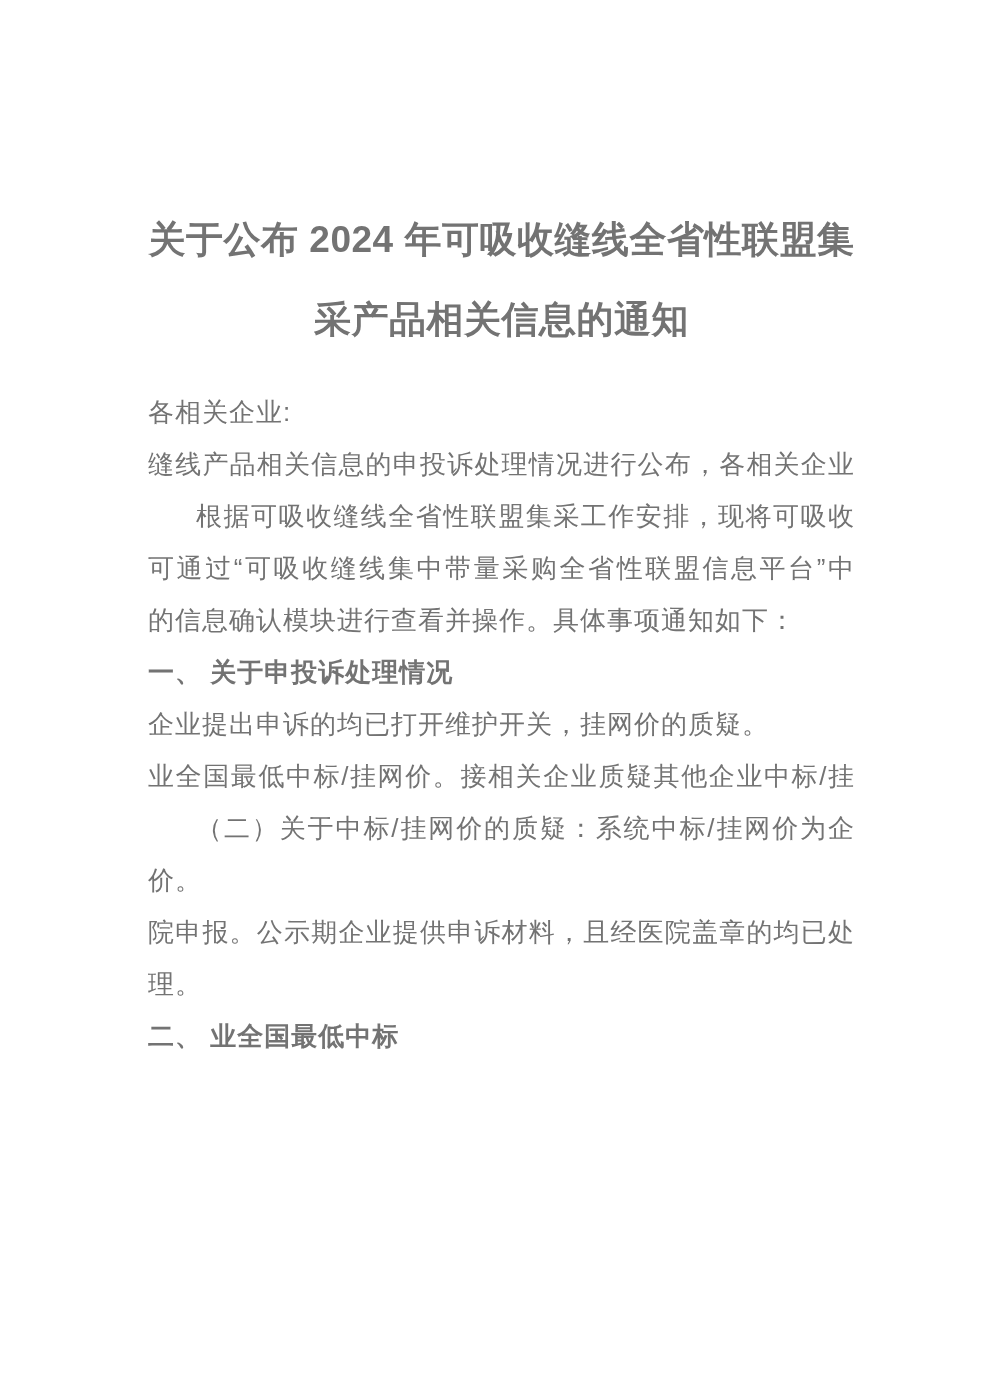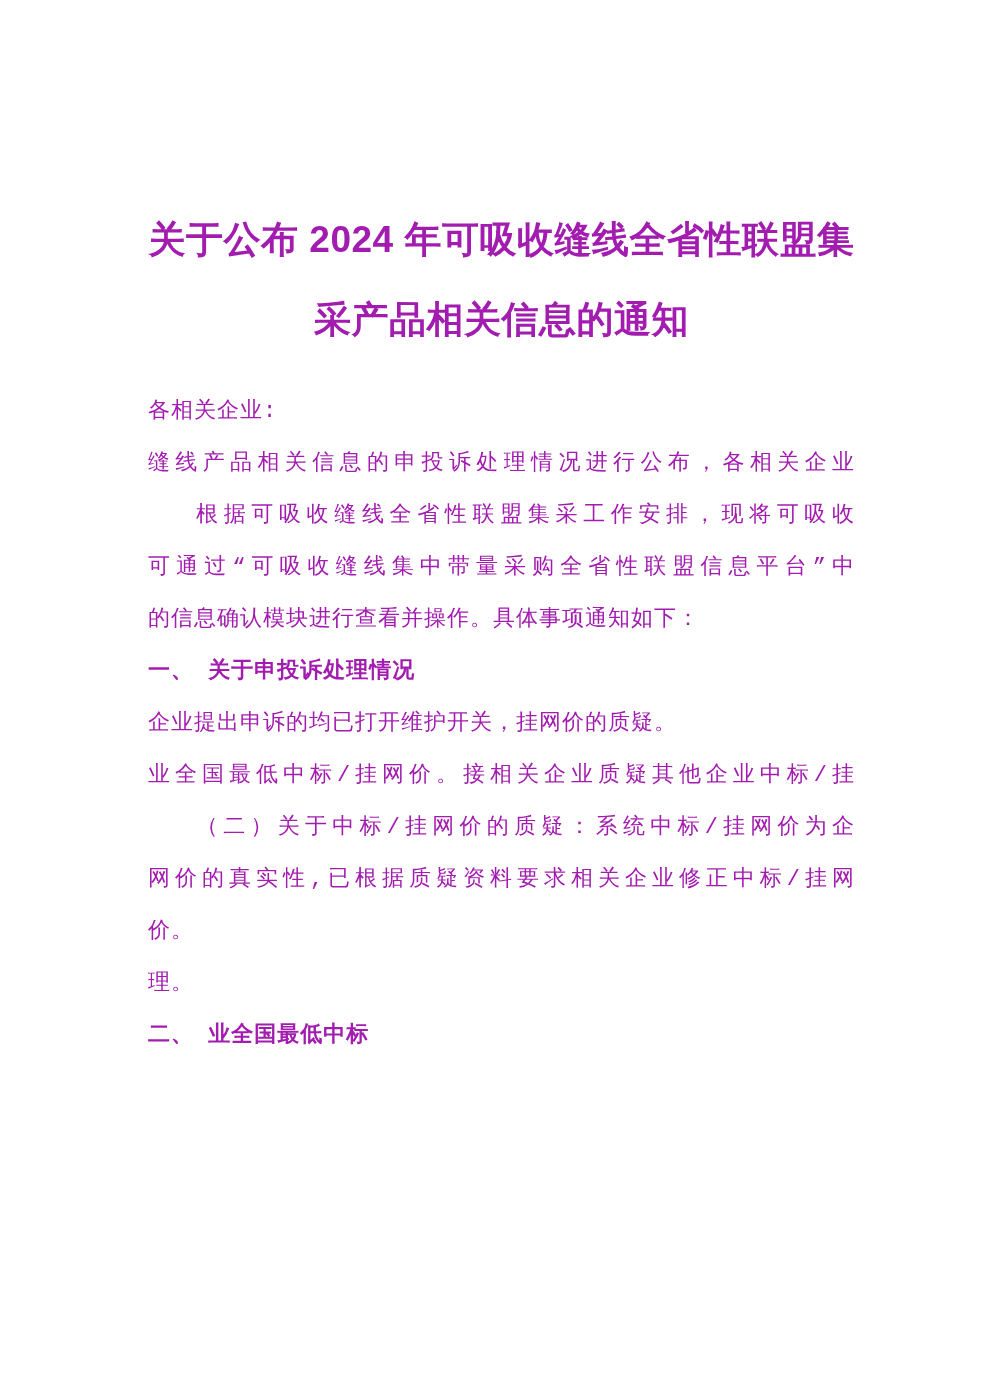--- a/index.html
+++ b/index.html
@@ -5,39 +5,38 @@
   html, body {
     margin: 0;
     padding: 0;
     background: #ffffff;
   }
   .page {
     position: relative;
     width: 1000px;
     height: 1399px;
     background: #ffffff;
-    color: #a21caf;
+    color: #737373;
     overflow: hidden;
     font-family: "Liberation Sans", sans-serif;
     box-sizing: border-box;
     padding: 200px 145px 0 148px;
   }
   .title {
     font-size: 37px;
     font-weight: 700;
     line-height: 80px;
     text-align: center;
     letter-spacing: 0.5px;
   }
   .doc-body {
     margin-top: 26px;
-    font-size: 22px;
+    font-size: 26px;
     line-height: 52px;
     letter-spacing: 1px;
-    font-family: Liberation Mono, monospace;
   }
   .line {
     height: 52px;
     text-align: left;
     white-space: pre-wrap;
   }
   .line.indent {
     text-indent: 48px;
   }
   .line.stretch {
@@ -66,21 +65,21 @@
     <div class="line indent stretch">根据可吸收缝线全省性联盟集采工作安排，现将可吸收</div>
     <div class="line stretch">可通过“可吸收缝线集中带量采购全省性联盟信息平台”中</div>
     <div class="line">的信息确认模块进行查看并操作。具体事项通知如下：</div>
 
     <div class="line heading">一、 关于申投诉处理情况</div>
 
     <div class="line">企业提出申诉的均已打开维护开关，挂网价的质疑。</div>
 
     <div class="line stretch">业全国最低中标/挂网价。接相关企业质疑其他企业中标/挂</div>
     <div class="line indent stretch">（二）关于中标/挂网价的质疑：系统中标/挂网价为企</div>
-    <div class="line stretch">网价的真实性,已根据质疑资料要求相关企业修正中标/挂网</div>
     <div class="line">价。</div>
 
+    <div class="line stretch">院申报。公示期企业提供申诉材料，且经医院盖章的均已处</div>
     <div class="line">理。</div>
 
     <div class="line heading">二、 业全国最低中标</div>
 
   </div>
 </div>
 
 </body></html>

